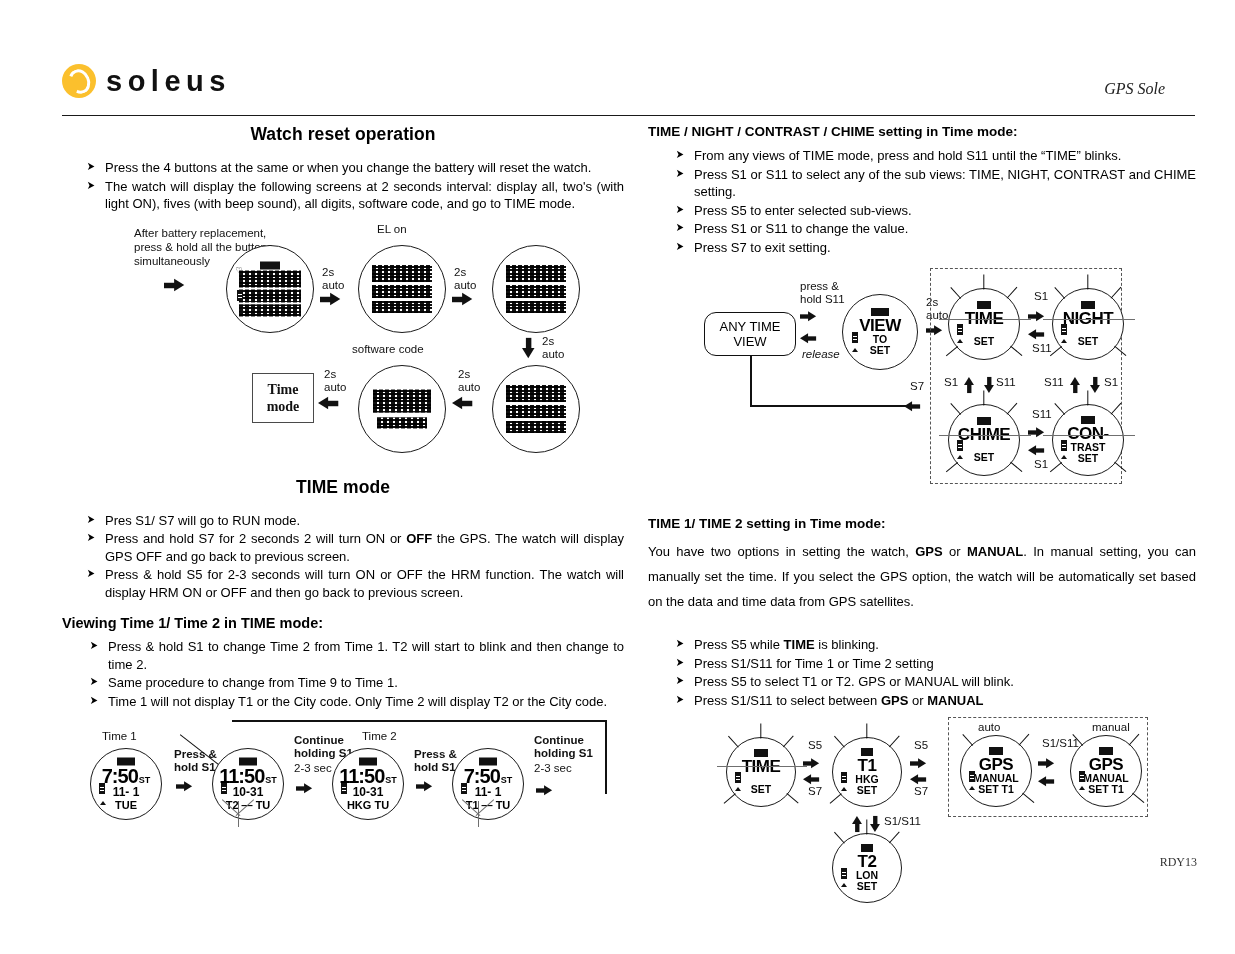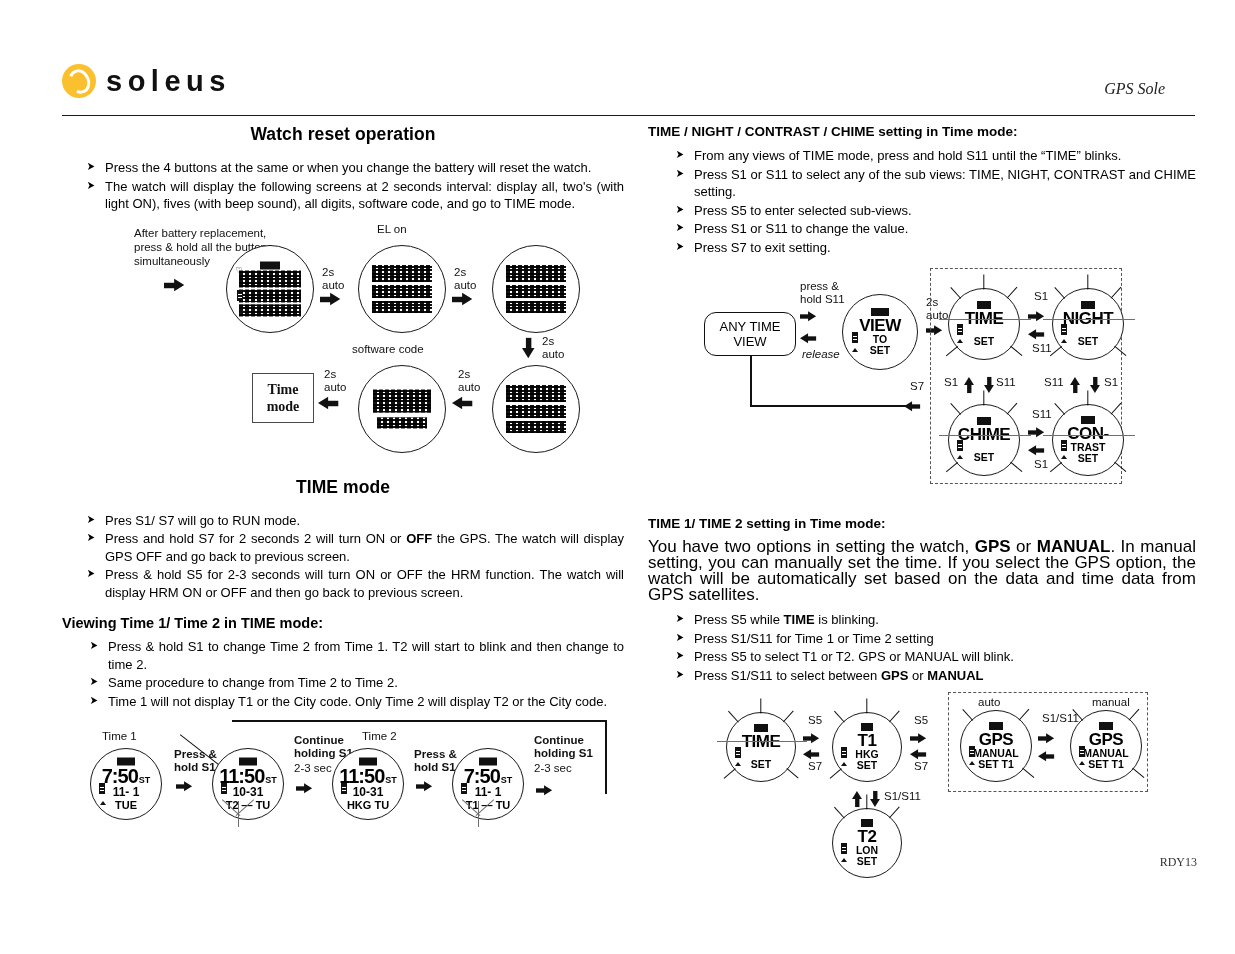--- a/index.html
+++ b/index.html
@@ -65,22 +65,22 @@
     font-size: 17.5px; font-weight: bold; text-align: center;
     margin: 0 0 14px 0; letter-spacing: .1px;
   }
   h2.sub-title {
     font-size: 14.5px; font-weight: bold; margin: 0 0 7px 0;
   }
   h2.sub-title-r {
     font-size: 13.5px; font-weight: bold; margin: 0 0 8px 0;
   }
   .para {
-    font-size: 17px; line-height: 16px; text-align: justify;
-    margin: 0 0 8px 0;
+    font-size: 13px; line-height: 25px; text-align: justify;
+    margin: 0 0 22px 0;
   }
   ul.arrow-list { list-style: none; margin: 0; padding: 0; }
   ul.arrow-list li {
     position: relative;
     font-size: 13px; line-height: 17.5px;
     padding-left: 43px; margin-bottom: 1px;
     text-align: justify;
   }
   ul.arrow-list li::before {
     content: "\27A4";
@@ -360,21 +360,21 @@
   <h1 class="section-title" style="margin-top:4px;">TIME mode</h1>
   <ul class="arrow-list j" id="time-mode-bullets">
       <li>Pres S1/ S7 will go to RUN mode.</li>
       <li>Press and hold S7 for 2 seconds 2 will turn ON or <b>OFF</b> the GPS. The watch will display GPS OFF and go back to previous screen.</li>
       <li>Press &amp; hold S5 for 2-3 seconds will turn ON or OFF the HRM function. The watch will display HRM ON or OFF and then go back to previous screen.</li>
     </ul>
 
   <h2 class="sub-title" style="margin-top:14px;">Viewing Time 1/ Time 2 in TIME mode:</h2>
   <ul class="arrow-list tight">
     <li>Press &amp; hold S1 to change Time 2 from Time 1. T2 will start to blink and then change to time 2.</li>
-    <li>Same procedure to change from Time 2 to Time 2.</li>
+    <li>Same procedure to change from Time 9 to Time 1.</li>
     <li>Time 1 will not display T1 or the City code. Only Time 2 will display T2 or the City code.</li>
   </ul>
 
   <div class="diagram" style="height:120px;margin-top:10px;">
     <div class="solid-line" style="left:170px;top:0;width:375px;height:1.6px;"></div>
     <div class="solid-line" style="left:543px;top:0;width:1.6px;height:74px;"></div>
     <div class="solid-line" style="left:118px;top:14px;width:60px;height:1.4px;transform:rotate(38deg);transform-origin:left center;"></div>
 
     <div class="dlabel" style="left:40px;top:10px;">Time 1</div>
     <div class="watch" style="left:28px;top:28px;width:72px;height:72px;position:absolute;">

